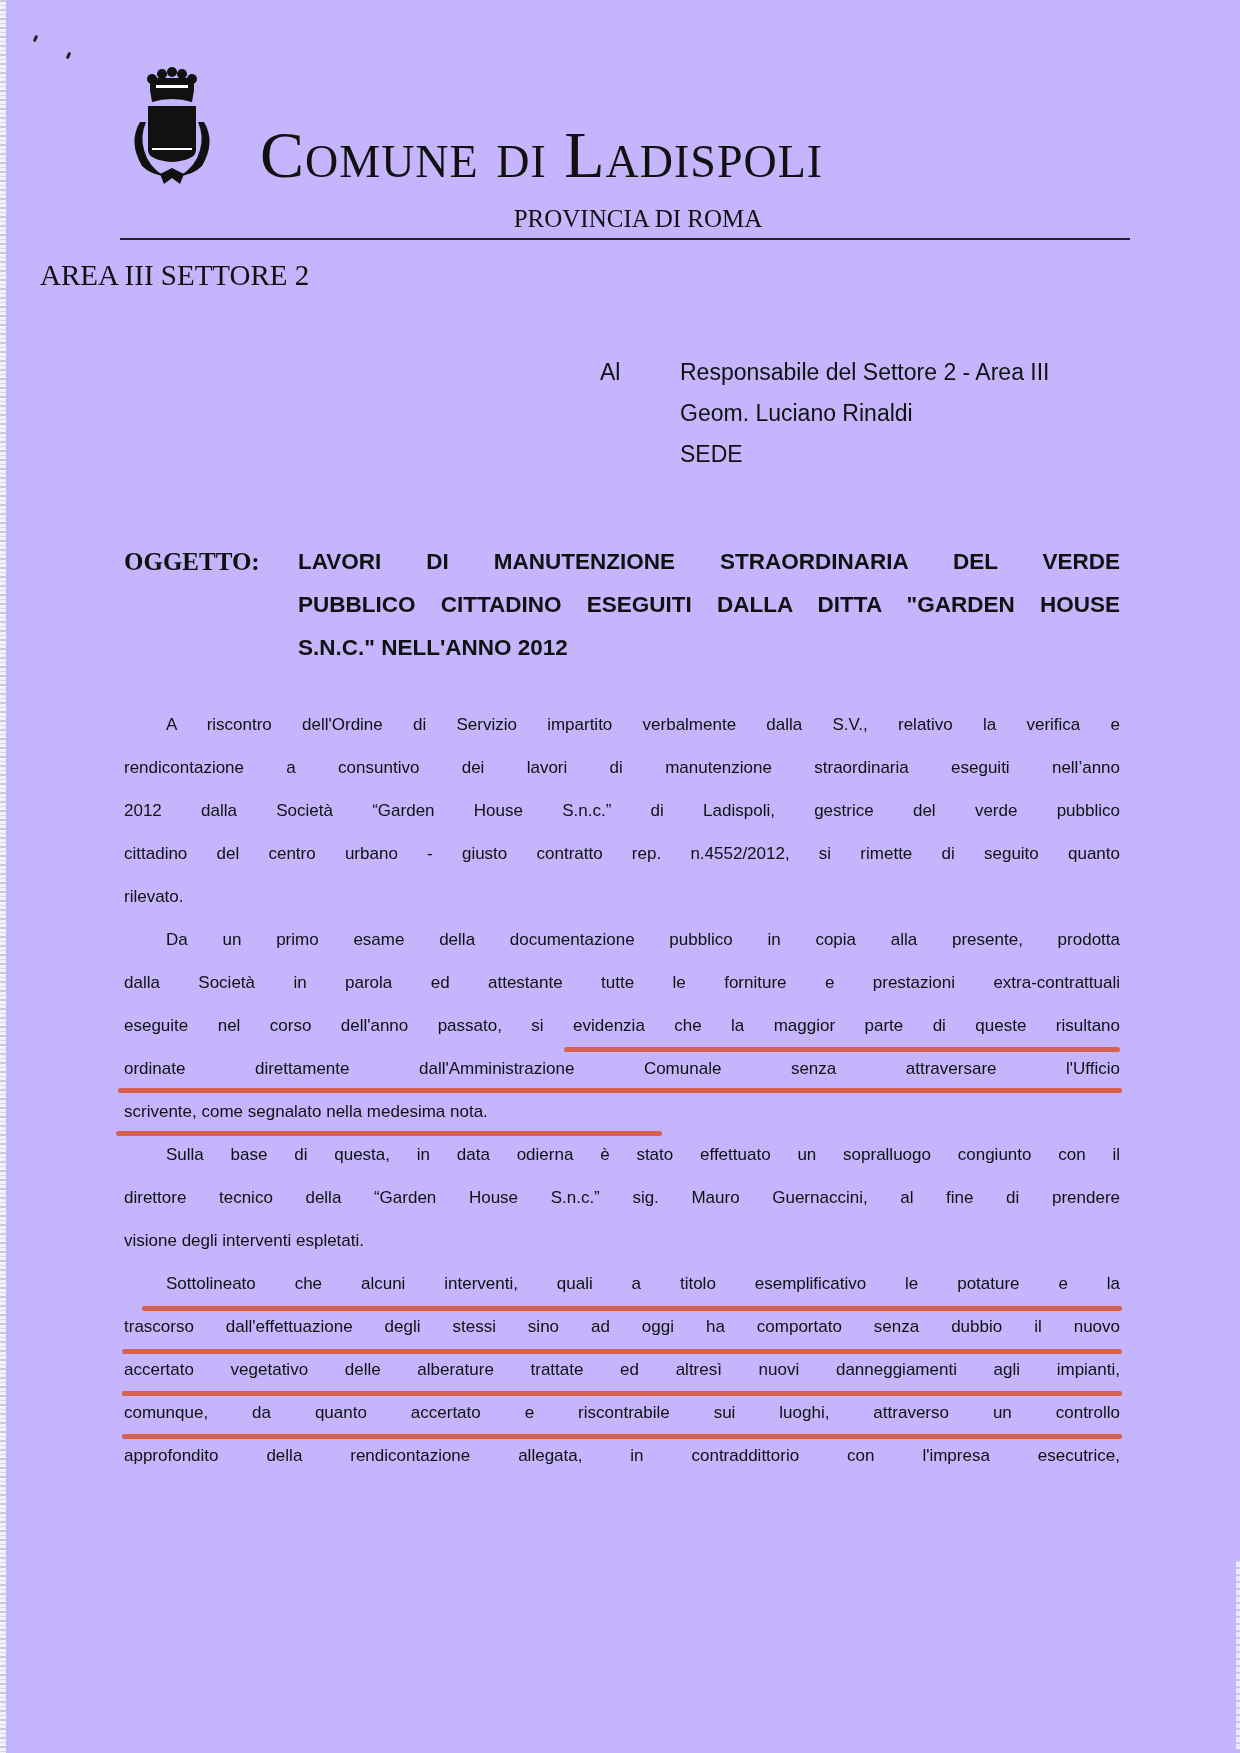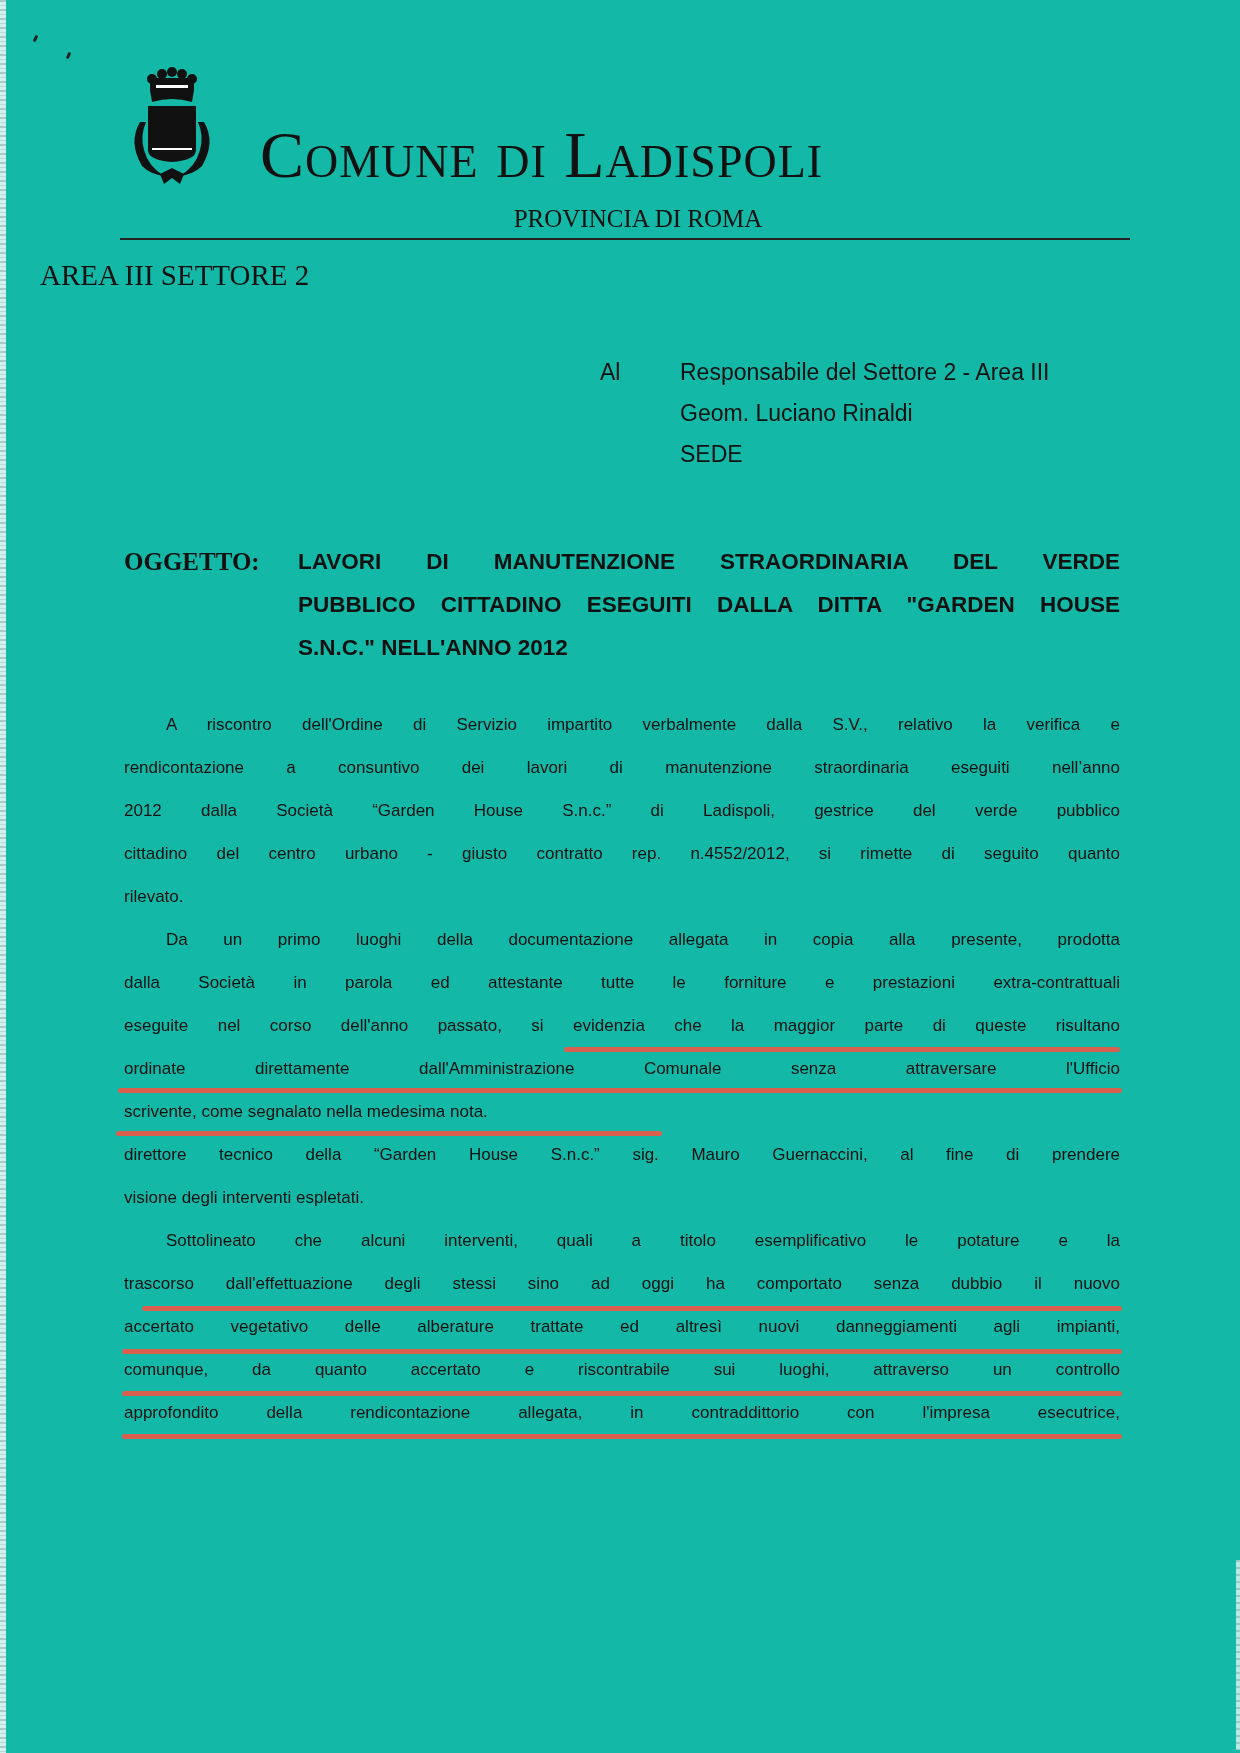--- a/index.html
+++ b/index.html
@@ -1,17 +1,17 @@
 <!DOCTYPE html>
 <html><head>
 <meta charset="utf-8">
 <style>
   html, body { margin: 0; padding: 0; background: #ffffff; }
   body { width: 1240px; height: 1753px; position: relative; overflow: hidden; color: #111; }
-  .page { position: absolute; left: 0; top: 0; width: 1240px; height: 1753px; background: #14b8a6; }
+  .page { position: absolute; left: 0; top: 0; width: 1240px; height: 1753px; background: #c4b5fd; }
   .scan-edge-left { position: absolute; left: 0; top: 0; width: 6px; height: 1753px;
     background: repeating-linear-gradient(180deg, #cfcfcf 0 2px, #fff 2px 5px, #e2e2e2 5px 6px, #fff 6px 9px); opacity: .8; }
   .scan-edge-right { position: absolute; right: 0; top: 1560px; width: 4px; height: 190px;
     background: repeating-linear-gradient(180deg, #d0d0d0 0 2px, #fff 2px 7px); opacity: .7; }
   .speck { position: absolute; width: 3px; height: 7px; background: #222; transform: rotate(25deg); border-radius: 2px; }
 
   .crest { position: absolute; left: 120px; top: 62px; width: 105px; height: 125px; }
 
   .org-title { position: absolute; left: 260px; top: 122px; font-family: "Liberation Serif", serif;
     font-size: 66px; letter-spacing: 1px; font-variant: small-caps; color: #111; white-space: nowrap; line-height: 1; }
@@ -94,27 +94,28 @@
 
   <div class="body">
     <div>
       <span class="ln indent">A riscontro dell'Ordine di Servizio impartito verbalmente dalla S.V., relativo la verifica e</span>
       <span class="ln">rendicontazione a consuntivo dei lavori di manutenzione straordinaria eseguiti nell’anno</span>
       <span class="ln">2012 dalla Società “Garden House S.n.c.” di Ladispoli, gestrice del verde pubblico</span>
       <span class="ln">cittadino del centro urbano - giusto contratto rep. n.4552/2012, si rimette di seguito quanto</span>
       <span class="ln last">rilevato.</span>
     </div>
     <div>
-      <span class="ln indent">Da un primo luoghi della documentazione allegata in copia alla presente, prodotta</span>
+      <span class="ln indent">Da un primo esame della documentazione pubblico in copia alla presente, prodotta</span>
       <span class="ln">dalla Società in parola ed attestante tutte le forniture e prestazioni extra-contrattuali</span>
       <span class="ln">eseguite nel corso dell'anno passato, si evidenzia che la maggior parte di queste risultano</span>
       <span class="ln">ordinate direttamente dall'Amministrazione Comunale senza attraversare l'Ufficio</span>
       <span class="ln last">scrivente, come segnalato nella medesima nota.</span>
     </div>
     <div>
+      <span class="ln indent">Sulla base di questa, in data odierna è stato effettuato un sopralluogo congiunto con il</span>
       <span class="ln">direttore tecnico della “Garden House S.n.c.” sig. Mauro Guernaccini, al fine di prendere</span>
       <span class="ln last">visione degli interventi espletati.</span>
     </div>
     <div>
       <span class="ln indent">Sottolineato che alcuni interventi, quali a titolo esemplificativo le potature e la</span>
       <span class="ln">trascorso dall'effettuazione degli stessi sino ad oggi ha comportato senza dubbio il nuovo</span>
       <span class="ln">accertato vegetativo delle alberature trattate ed altresì nuovi danneggiamenti agli impianti,</span>
       <span class="ln">comunque, da quanto accertato e riscontrabile sui luoghi, attraverso un controllo</span>
       <span class="ln">approfondito della rendicontazione allegata, in contraddittorio con l'impresa esecutrice,</span>
     </div>

